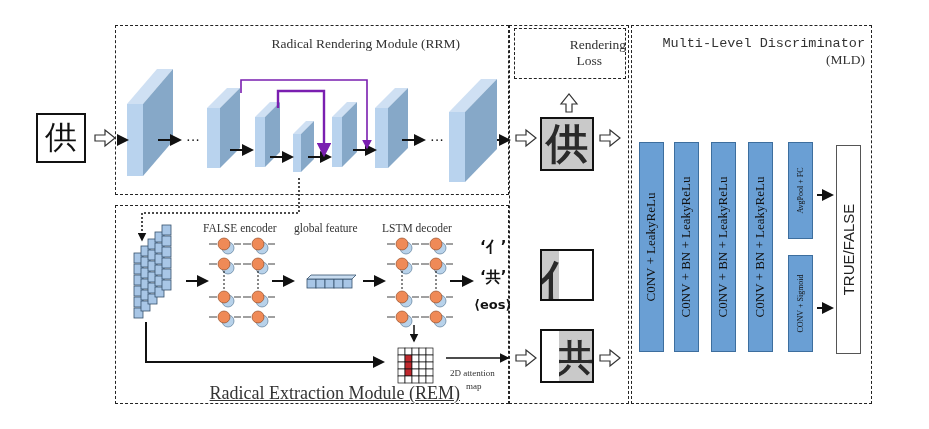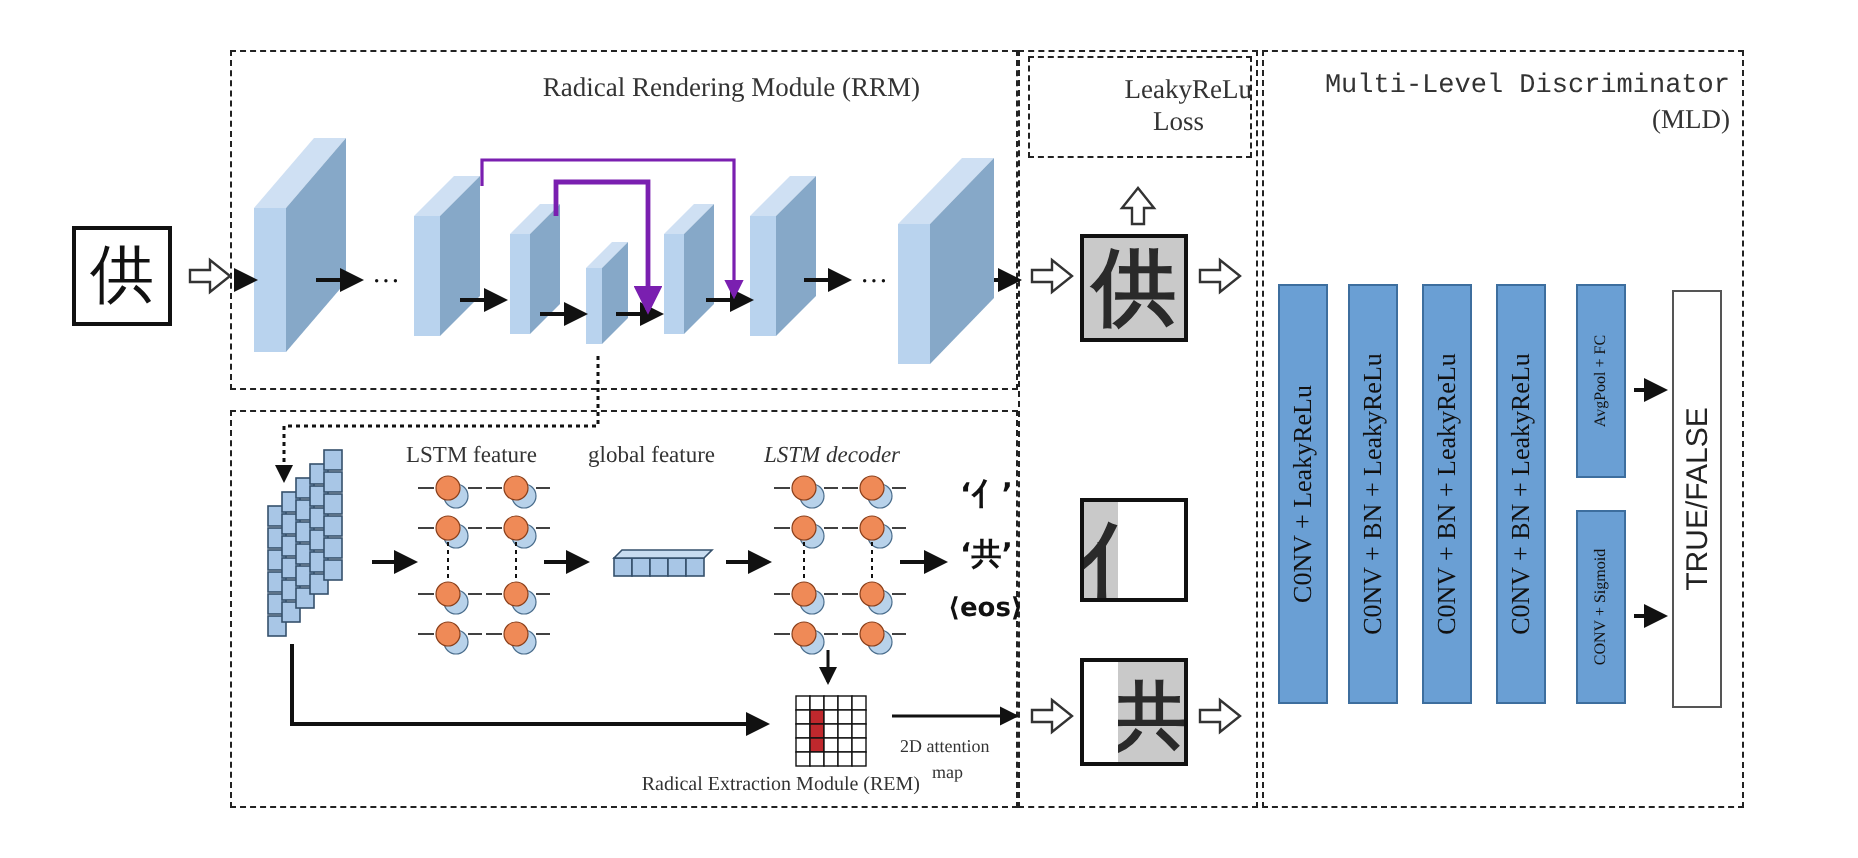--- a/index.html
+++ b/index.html
@@ -19,22 +19,22 @@
 </head>
 <body>
 
 <div class="dash" style="left:115px;top:25px;width:394px;height:170px;"></div>
 <div class="dash" style="left:115px;top:205px;width:394px;height:199px;"></div>
 <div class="dash" style="left:509px;top:25px;width:120px;height:379px;"></div>
 <div class="dash" style="left:514px;top:28px;width:112px;height:51px;"></div>
 <div class="dash" style="left:631px;top:25px;width:241px;height:379px;"></div>
 
 <div class="title" style="left:160px;top:36px;width:300px;">Radical Rendering Module (RRM)</div>
-<div class="title" style="left:160px;top:385px;width:300px;font-size:10px;">Radical Extraction Module (REM)</div>
-<div class="title" style="left:514px;top:37px;width:112px;">LeakyReLu</div>
+<div class="title" style="left:160px;top:385px;width:300px;font-size:18px;text-decoration:underline;">Radical Extraction Module (REM)</div>
+<div class="title" style="left:514px;top:37px;width:112px;">Rendering</div>
 <div class="title" style="left:514px;top:53px;width:88px;">Loss</div>
 <div class="title" style="left:640px;top:36px;width:225px;font-family:Liberation Mono, monospace;">Multi-Level Discriminator</div>
 <div class="title" style="left:640px;top:52px;width:225px;">(MLD)</div>
 
 <div class="abs" style="left:36px;top:113px;width:50px;height:50px;border:2px solid #111;box-sizing:border-box;display:flex;align-items:center;justify-content:center;">
   <span style="font-family:'DejaVu Sans',sans-serif;font-size:32px;color:#111;">供</span>
 </div>
 
 <svg width="929" height="429">
   <defs>
@@ -277,23 +277,23 @@
       <rect x="419" y="376" width="7" height="7" fill="#fff" stroke="#111" stroke-width="0.7"></rect>
       <rect x="426" y="376" width="7" height="7" fill="#fff" stroke="#111" stroke-width="0.7"></rect>
     </g>
 
   <g stroke="#111" stroke-width="2" fill="none">
     <line x1="817" y1="195" x2="832" y2="195" marker-end="url(#ah)"></line>
     <line x1="817" y1="308" x2="832" y2="308" marker-end="url(#ah)"></line>
   </g>
 </svg>
 
-<div class="small" style="left:203px;top:222px;font-size:11.5px;">LSTM feature</div>
+<div class="small" style="left:203px;top:222px;font-size:11.5px;">FALSE encoder</div>
 <div class="small" style="left:294px;top:222px;font-size:11.5px;">global feature</div>
-<div class="small" style="left:382px;top:222px;font-size:11.5px;font-style:italic;">LSTM decoder</div>
+<div class="small" style="left:382px;top:222px;font-size:11.5px;">LSTM decoder</div>
 <div class="tok" style="left:480px;top:238px;">‘亻’</div>
 <div class="tok" style="left:480px;top:268px;">‘共’</div>
 <div class="tok" style="left:474px;top:297px;font-size:13px;">⟨eos⟩</div>
 <div class="small" style="left:450px;top:368px;font-size:9px;">2D attention</div>
 <div class="small" style="left:466px;top:381px;font-size:9px;">map</div>
 
 <div class="glyph-box" style="left:540px;top:117px;width:54px;height:54px;background:#c9c9c9;display:flex;align-items:center;justify-content:center;">
   <span style="font-family:'DejaVu Sans',sans-serif;font-size:42px;color:#2a2a2a;font-weight:bold;">供</span>
 </div>
 <div class="glyph-box" style="left:540px;top:249px;width:54px;height:52px;background:#fff;">

